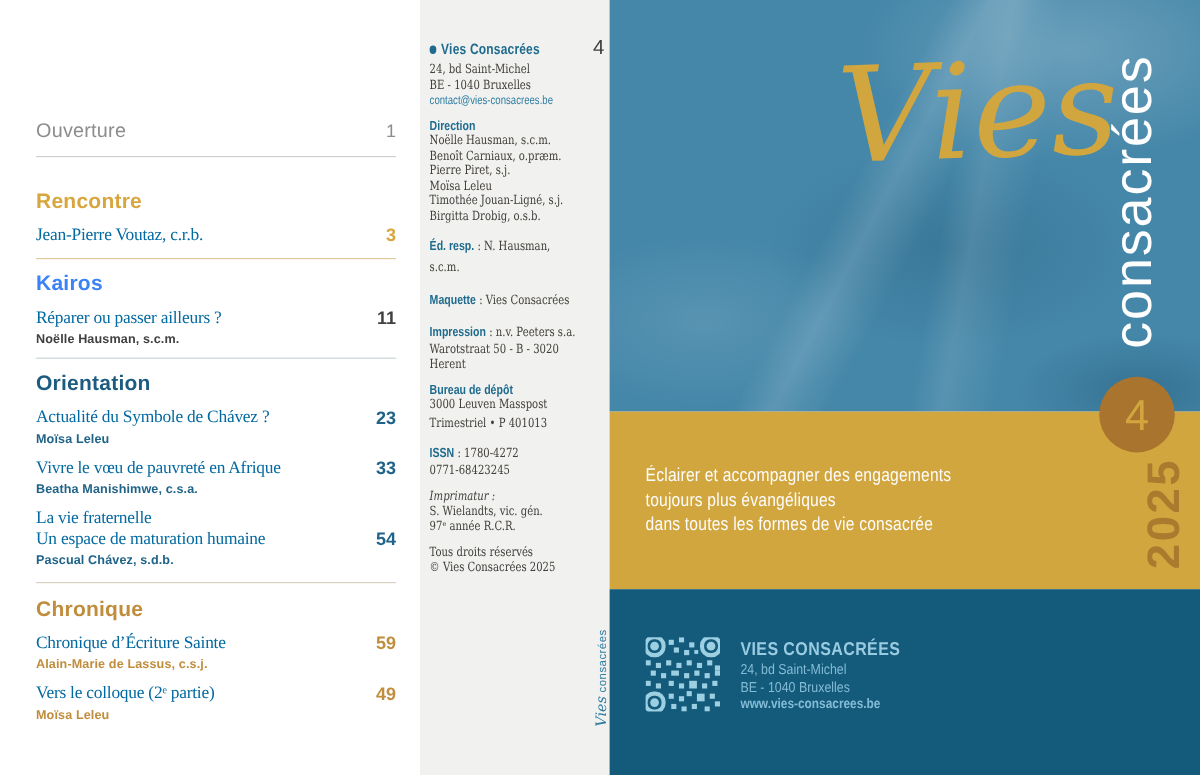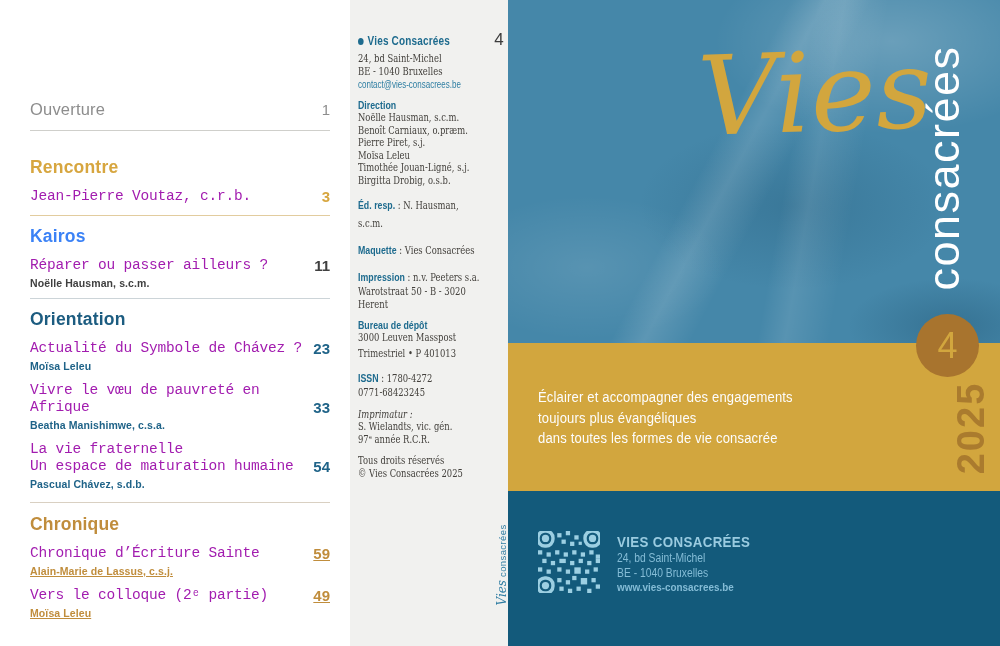--- a/index.html
+++ b/index.html
@@ -19,30 +19,30 @@
   .d3 { margin-top:9px;  border-top-color:#ccd4d8; }
   .d4 { margin-top:12px; border-top-color:#d9d0c2; }
   .sec-h { margin:0; font-size:17.5px; font-weight:bold; letter-spacing:.2px; }
   .h-rencontre  { margin-top:26px; color:#d7a63f; }
   .h-kairos     { margin-top:10px; color:#3b82f6; }
   .h-orientation{ margin-top:10px; color:#1c5c80; }
   .h-chronique  { margin-top:11px; color:#c08d3c; }
   .toc-item { margin-top:10px; }
   .toc-line { display:flex; justify-content:space-between; align-items:flex-end; }
   .toc-title {
-    font-family:Liberation Mono, monospace;
-    font-size:14.5px; color:#a21caf; white-space:pre-line; line-height:17px;
+    font-family:Liberation Serif, serif;
+    font-size:14.5px; color:#0369a1; white-space:pre-line; line-height:17px;
     letter-spacing:-0.2px;
   }
   .toc-page { font-size:15px; font-weight:bold; }
   .toc-author { margin-top:3px; font-size:10.5px; font-weight:bold; letter-spacing:.1px; }
   .c-rencontre  { color:#d7a63f; }
   .c-kairos     { color:#404040; }
   .c-orientation{ color:#1f6388; }
-  .c-chronique  { color:#c08d3c;text-decoration:underline; }
+  .c-chronique  { color:#c08d3c; }
 
   
   .mastcol { position:absolute; left:350px; top:0; width:158px; height:646px; background:#f1f1ef; }
   .mast-issue { position:absolute; left:138px; top:30px; width:22px; text-align:center;
     font-size:17px; color:#3c3c3c; }
   .mast { position:absolute; left:8px; top:34px; width:158px;
     transform:scaleX(0.80); transform-origin:left top; }
   .brand-row { display:flex; align-items:center; gap:5px; }
   .dot { width:7px; height:7px; border-radius:50%; background:#1e6b8e; flex:0 0 auto; }
   .brand { font-size:12.5px; font-weight:bold; color:#1e6b8e; letter-spacing:.2px; }

